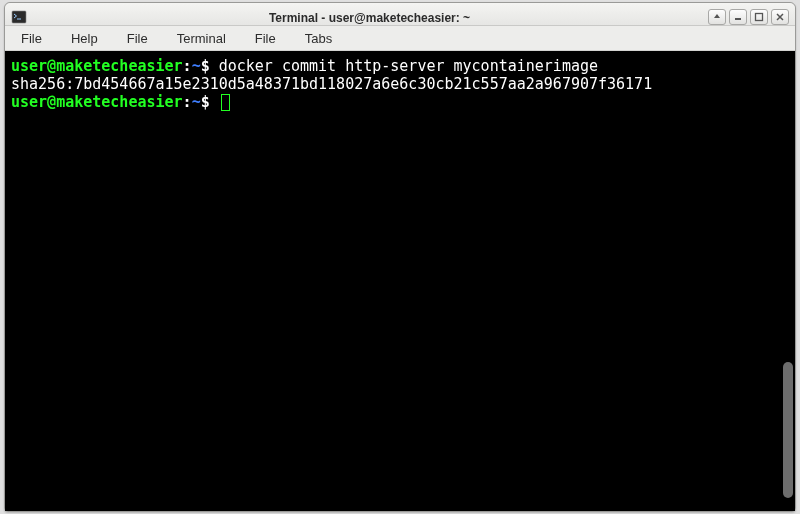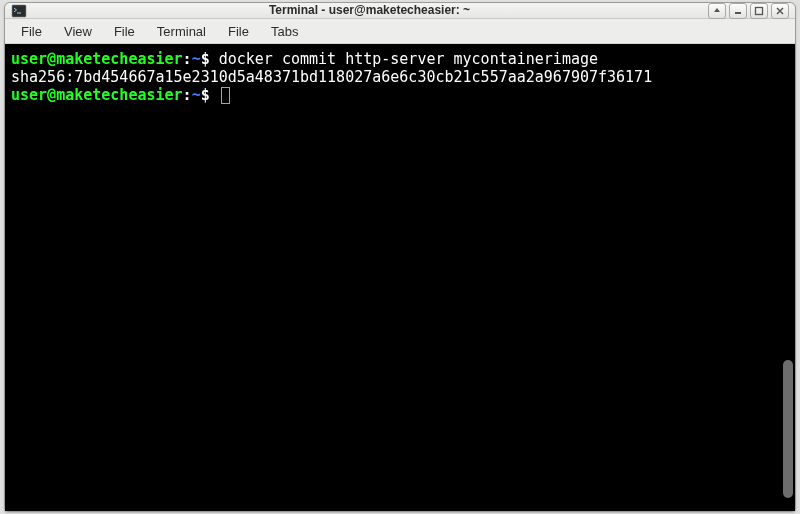--- a/index.html
+++ b/index.html
@@ -18,26 +18,26 @@
       width: 792px;
       height: 510px;
       background: #f0f0ee;
       border: 1px solid #9a9a98;
       border-radius: 6px 6px 4px 4px;
       box-shadow: 0 1px 2px rgba(0,0,0,0.2);
       display: flex;
       flex-direction: column;
     }
     .titlebar {
-      height: 16px;
+      height: 23px;
       background: linear-gradient(to bottom, #f4f4f2, #e6e6e4);
       border-bottom: 1px solid #c9c9c7;
       border-radius: 6px 6px 0 0;
       display: flex;
-      align-items: flex-start;
+      align-items: flex-end;
       padding: 0 6px;
       font-size: 12px;
       color: #333;
     }
     .titlebar .app-icon {
       width: 16px;
       height: 16px;
       margin-right: 4px;
       flex-shrink: 0;
     }
@@ -66,21 +66,21 @@
     .window-btn svg { pointer-events: none; }
     .menubar {
       height: 25px;
       background: #ededeb;
       border-bottom: 1px solid #d3d3d1;
       display: flex;
       align-items: center;
       padding: 0 6px;
       font-size: 13px;
       color: #2d2d2d;
-      gap: 2px;
+      gap: 9px;
     }
     .menu-item {
       padding: 3px 10px;
       cursor: pointer;
       border-radius: 2px;
     }
     .terminal-wrap {
       flex: 1;
       background: #000;
       position: relative;
@@ -162,21 +162,21 @@
       <div class="window-btn">
         <svg width="10" height="10" viewBox="0 0 10 10">
             <path d="M2 2 L8 8 M8 2 L2 8" stroke="#555" stroke-width="1.5"></path>
           </svg>
       </div>
     </div>
   </div>
 
   <div class="menubar">
     <span class="menu-item">File</span>
-    <span class="menu-item">View</span>
+    <span class="menu-item">Help</span>
     <span class="menu-item">File</span>
     <span class="menu-item">Terminal</span>
     <span class="menu-item">File</span>
     <span class="menu-item">Tabs</span>
   </div>
 
   <div class="terminal-wrap">
     <div class="terminal"><span class="line"><span class="prompt-user">user@maketecheasier</span><span class="prompt-colon">:</span><span class="prompt-path">~</span><span class="prompt-colon">$</span> <span class="cmd-text">docker commit http-server mycontainerimage</span></span><span class="line"><span class="output-text">sha256:7bd454667a15e2310d5a48371bd118027a6e6c30cb21c557aa2a967907f36171</span></span><span class="line"><span class="prompt-user">user@maketecheasier</span><span class="prompt-colon">:</span><span class="prompt-path">~</span><span class="prompt-colon">$</span> <span class="cursor"></span></span></div>
     <div class="scrollbar">
       <div class="scroll-thumb"></div>

